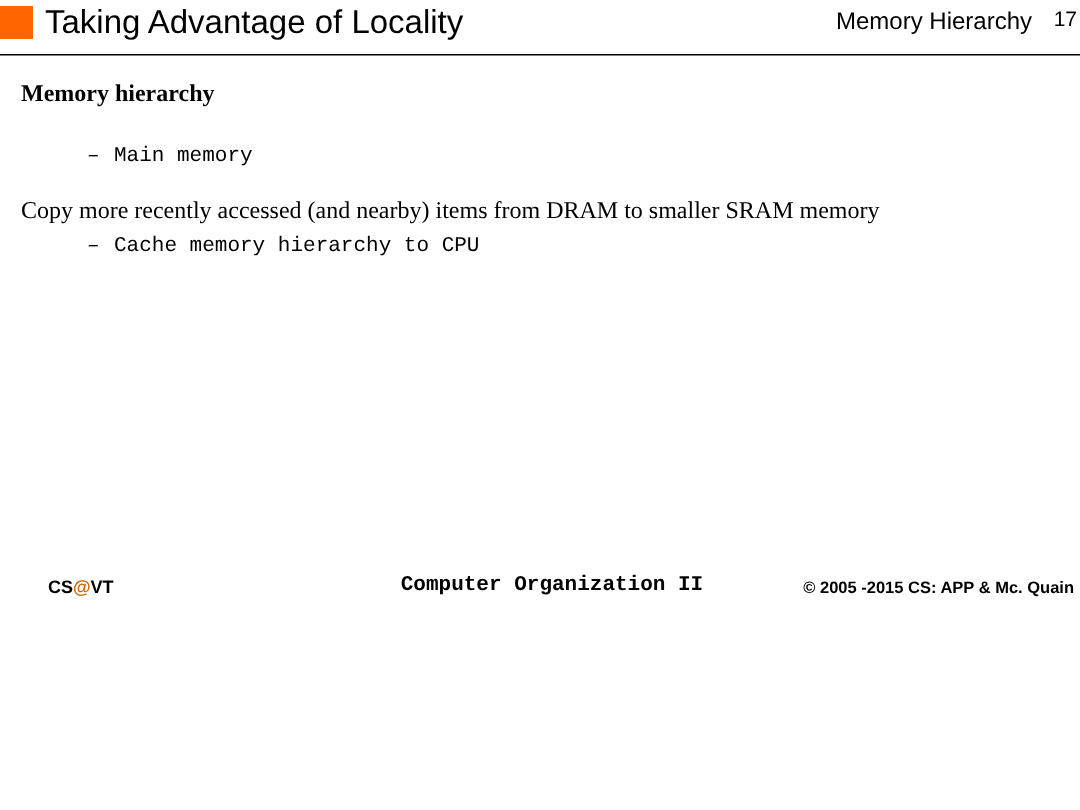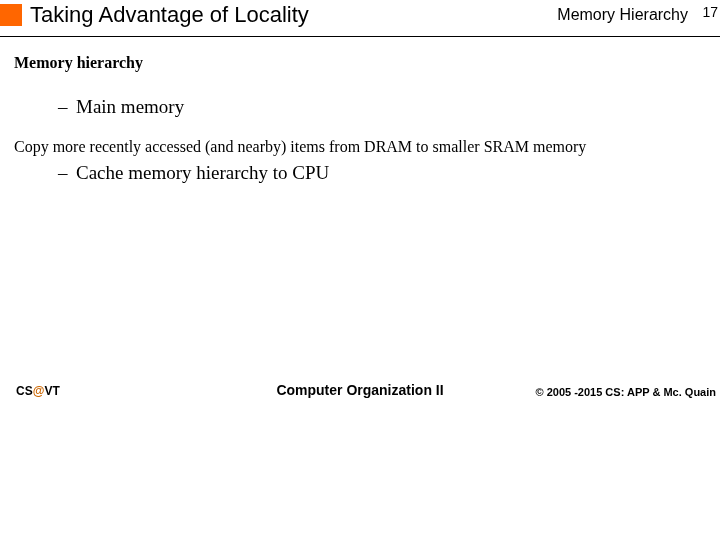--- a/index.html
+++ b/index.html
@@ -63,32 +63,32 @@
     right: 10px;
     top: 54px;
     font-family: "Times New Roman", Times, serif;
     font-size: 16px;
   }
   .p1 { margin: 0 0 24px 0; font-weight: bold; }
   .p2 { margin: 0 0 24px 0; font-weight: bold; }
   .p3 { margin: 0 0 6px 0; font-weight: bold; }
   .p4 { margin: 20px 0 6px 0; font-weight: normal; }
   .sub {
-    font-family: Liberation Serif, serif;
-    font-size: 19px;
+    font-family: Liberation Mono, monospace;
+    font-size: 14px;
     font-weight: normal;
     margin-left: 44px;
   }
   .sub .dash {
     display: inline-block;
     width: 18px;
   }
   .footer {
     position: absolute;
-    left: 0;
+    left: 16px;
     right: 0;
     bottom: 0;
     height: 26px;
     font-family: Arial, Helvetica, sans-serif;
   }
   .foot-left {
     position: absolute;
     left: 16px;
     bottom: 6px;
     font-size: 12px;
@@ -96,20 +96,21 @@
   }
   .foot-left .at { color: #cc6600; }
   .foot-center {
     position: absolute;
     left: 0;
     right: 0;
     bottom: 6px;
     text-align: center;
     font-size: 14px;
     font-weight: bold;
+    font-family: Liberation Mono, monospace;
   }
   .foot-right {
     position: absolute;
     right: 4px;
     bottom: 6px;
     font-size: 11px;
     font-weight: bold;
     margin-top: 40px;
   }
 </style>

